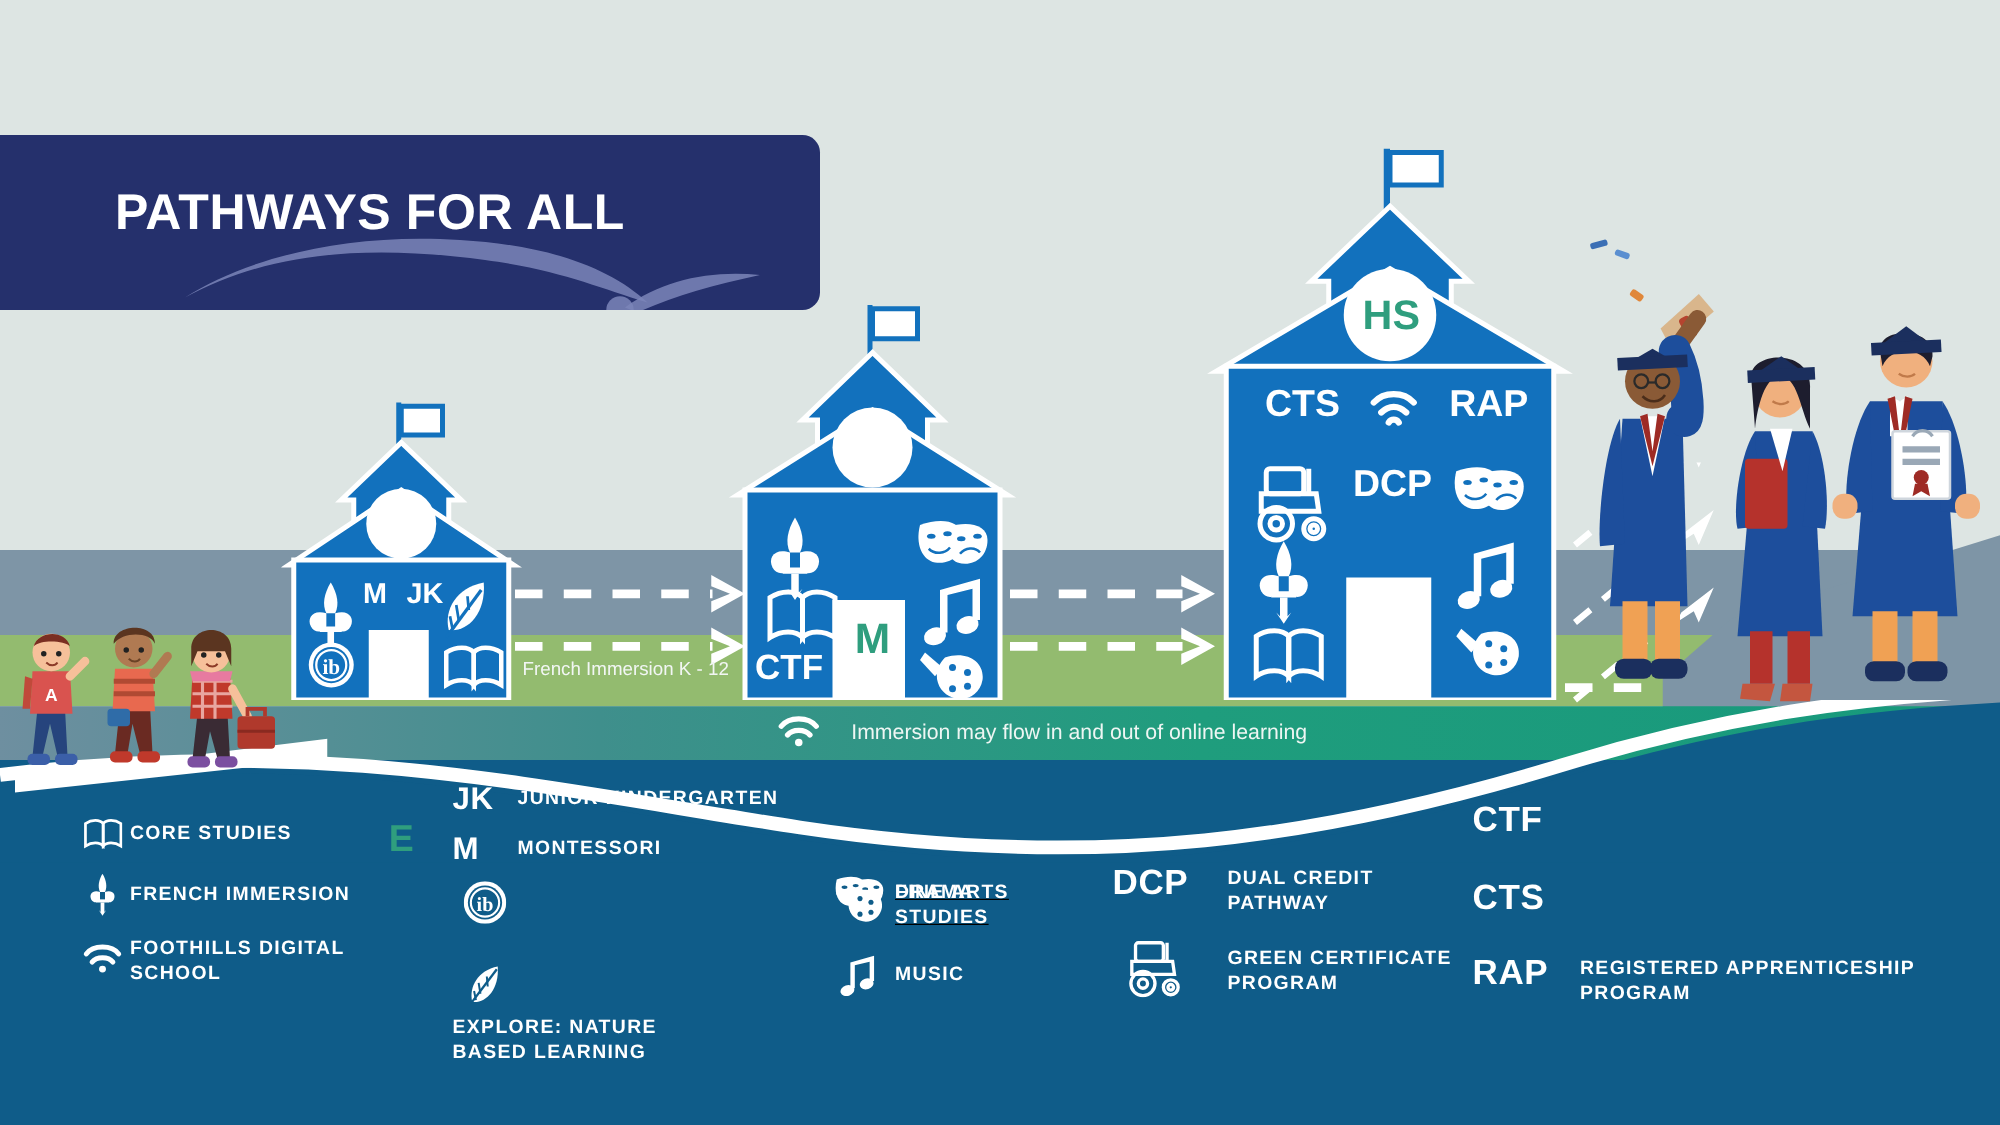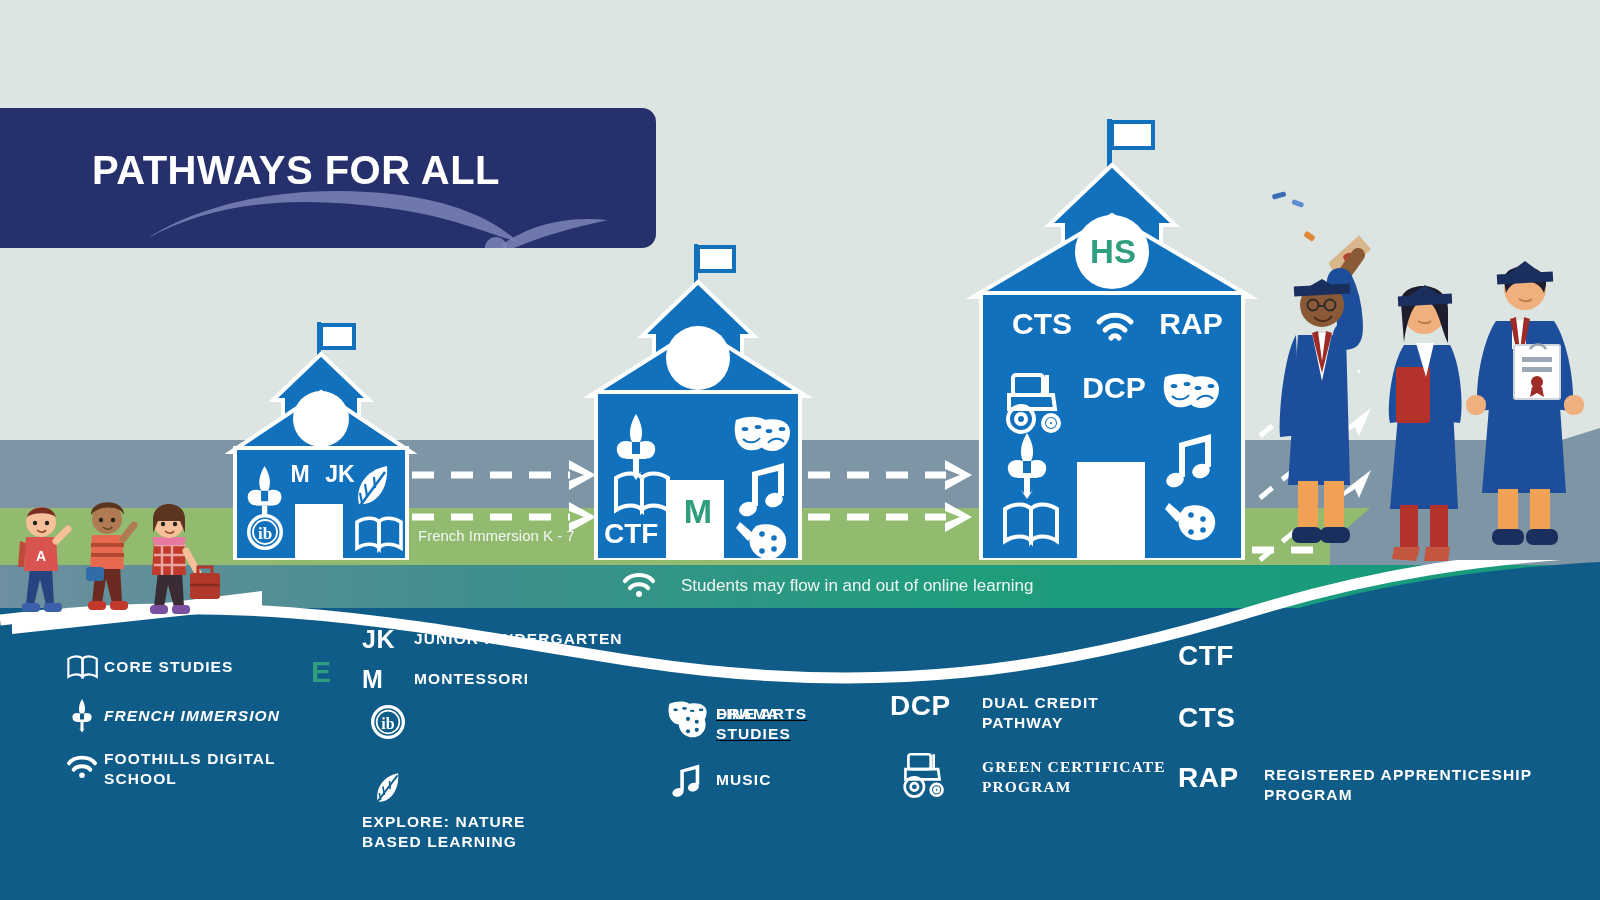--- a/index.html
+++ b/index.html
@@ -437,41 +437,41 @@
       <path d="M33,80 L81,80 L57,62 Z" fill="#1b2f5e"></path>
       <rect x="29" y="74" width="56" height="10" fill="#1b2f5e" transform="rotate(-3 57 79)"></rect>
       <path d="M51,100 C55,103 61,103 64,100" stroke="#c07a4a" stroke-width="1.8" fill="none"></path>
       <rect x="30" y="290" width="20" height="44" fill="#f0a154"></rect>
       <rect x="62" y="290" width="20" height="44" fill="#f0a154"></rect>
       <rect x="24" y="330" width="32" height="16" rx="7" fill="#1b2f5e"></rect>
       <rect x="58" y="330" width="32" height="16" rx="7" fill="#1b2f5e"></rect>
     </g>
   </svg>
 
-  <div class="fi-label">French Immersion K - 7</div>
+  <div class="fi-label">French Immersion K - 12</div>
   <svg class="online-wifi" viewBox="0 0 34 28">
     <g fill="none" stroke="#ffffff" stroke-width="4.2" stroke-linecap="round">
       <path d="M3,11 C9,3 25,3 31,11"></path>
       <path d="M8,18 C12,13 22,13 26,18"></path>
     </g>
     <circle cx="17" cy="24" r="3" fill="#ffffff"></circle>
   </svg>
-  <div class="online-label">Students may flow in and out of online learning</div>
+  <div class="online-label">Immersion may flow in and out of online learning</div>
 
   <div class="legend-col" style="left:60px; top:655px; width:300px;">
     <div class="legend-row" style="left:0; top:0; width:300px;">
       <span class="legend-ico">
         <svg width="32" height="24" viewBox="0 0 56 44" fill="none" stroke="#ffffff" stroke-width="4">
           <path d="M3,7 C12,1 24,1 29,7 L29,40 C24,34 12,34 3,40 Z"></path>
           <path d="M55,7 C46,1 34,1 29,7 L29,40 C34,34 46,34 55,40 Z"></path>
         </svg>
       </span>
       <span class="legend-txt">CORE STUDIES</span>
     </div>
-    <div class="legend-row" style="left:0; top:44px; width:300px;font-style:italic;">
+    <div class="legend-row" style="left:0; top:44px; width:300px;">
       <span class="legend-ico">
         <svg width="26" height="34" viewBox="0 0 42 68" fill="#ffffff">
           <path d="M21,0 C27,10 29,21 25,29 L17,29 C13,21 15,10 21,0 Z"></path>
           <path d="M17,29 C5,25 -1,33 3,41 C6,47 14,47 17,41 Z"></path>
           <path d="M25,29 C37,25 43,33 39,41 C36,47 28,47 25,41 Z"></path>
           <rect x="11" y="41" width="20" height="5"></rect>
           <path d="M18,46 L24,46 L24,61 L27,58 L21,67 L15,58 L18,61 Z"></path>
         </svg>
       </span>
       <span class="legend-txt">FRENCH IMMERSION</span>
@@ -576,21 +576,21 @@
         <svg width="56" height="46" viewBox="0 0 64 62" fill="none" stroke="#ffffff" stroke-width="3.6">
           <rect x="11" y="3" width="30" height="20" rx="3"></rect>
           <path d="M7,23 L51,23 L53,37 L7,37 Z"></path>
           <circle cx="19" cy="47" r="13"></circle>
             <circle cx="19" cy="47" r="5"></circle>
           <circle cx="49" cy="51" r="8"></circle>
             <circle cx="49" cy="51" r="3"></circle>
           <path d="M45,3 L45,23"></path>
         </svg>
       </span>
-      <span class="legend-txt" style="max-width:185px;padding-top:5px;font-family:Liberation Serif, serif;">GREEN CERTIFICATE PROGRAM</span>
+      <span class="legend-txt" style="max-width:185px;padding-top:5px;">GREEN CERTIFICATE PROGRAM</span>
     </div>
   </div>
 
   <div class="legend-col" style="left:1178px; top:640px; width:400px;">
     <div class="legend-row" style="left:0; top:0; width:400px; align-items:flex-start;">
       <span class="legend-abbr" style="width:86px;flex:0 0 86px;font-size:28px;">CTF</span>
     </div>
     <div class="legend-row" style="left:0; top:62px; width:400px; align-items:flex-start;">
       <span class="legend-abbr" style="width:86px;flex:0 0 86px;font-size:28px;">CTS</span>
     </div>

